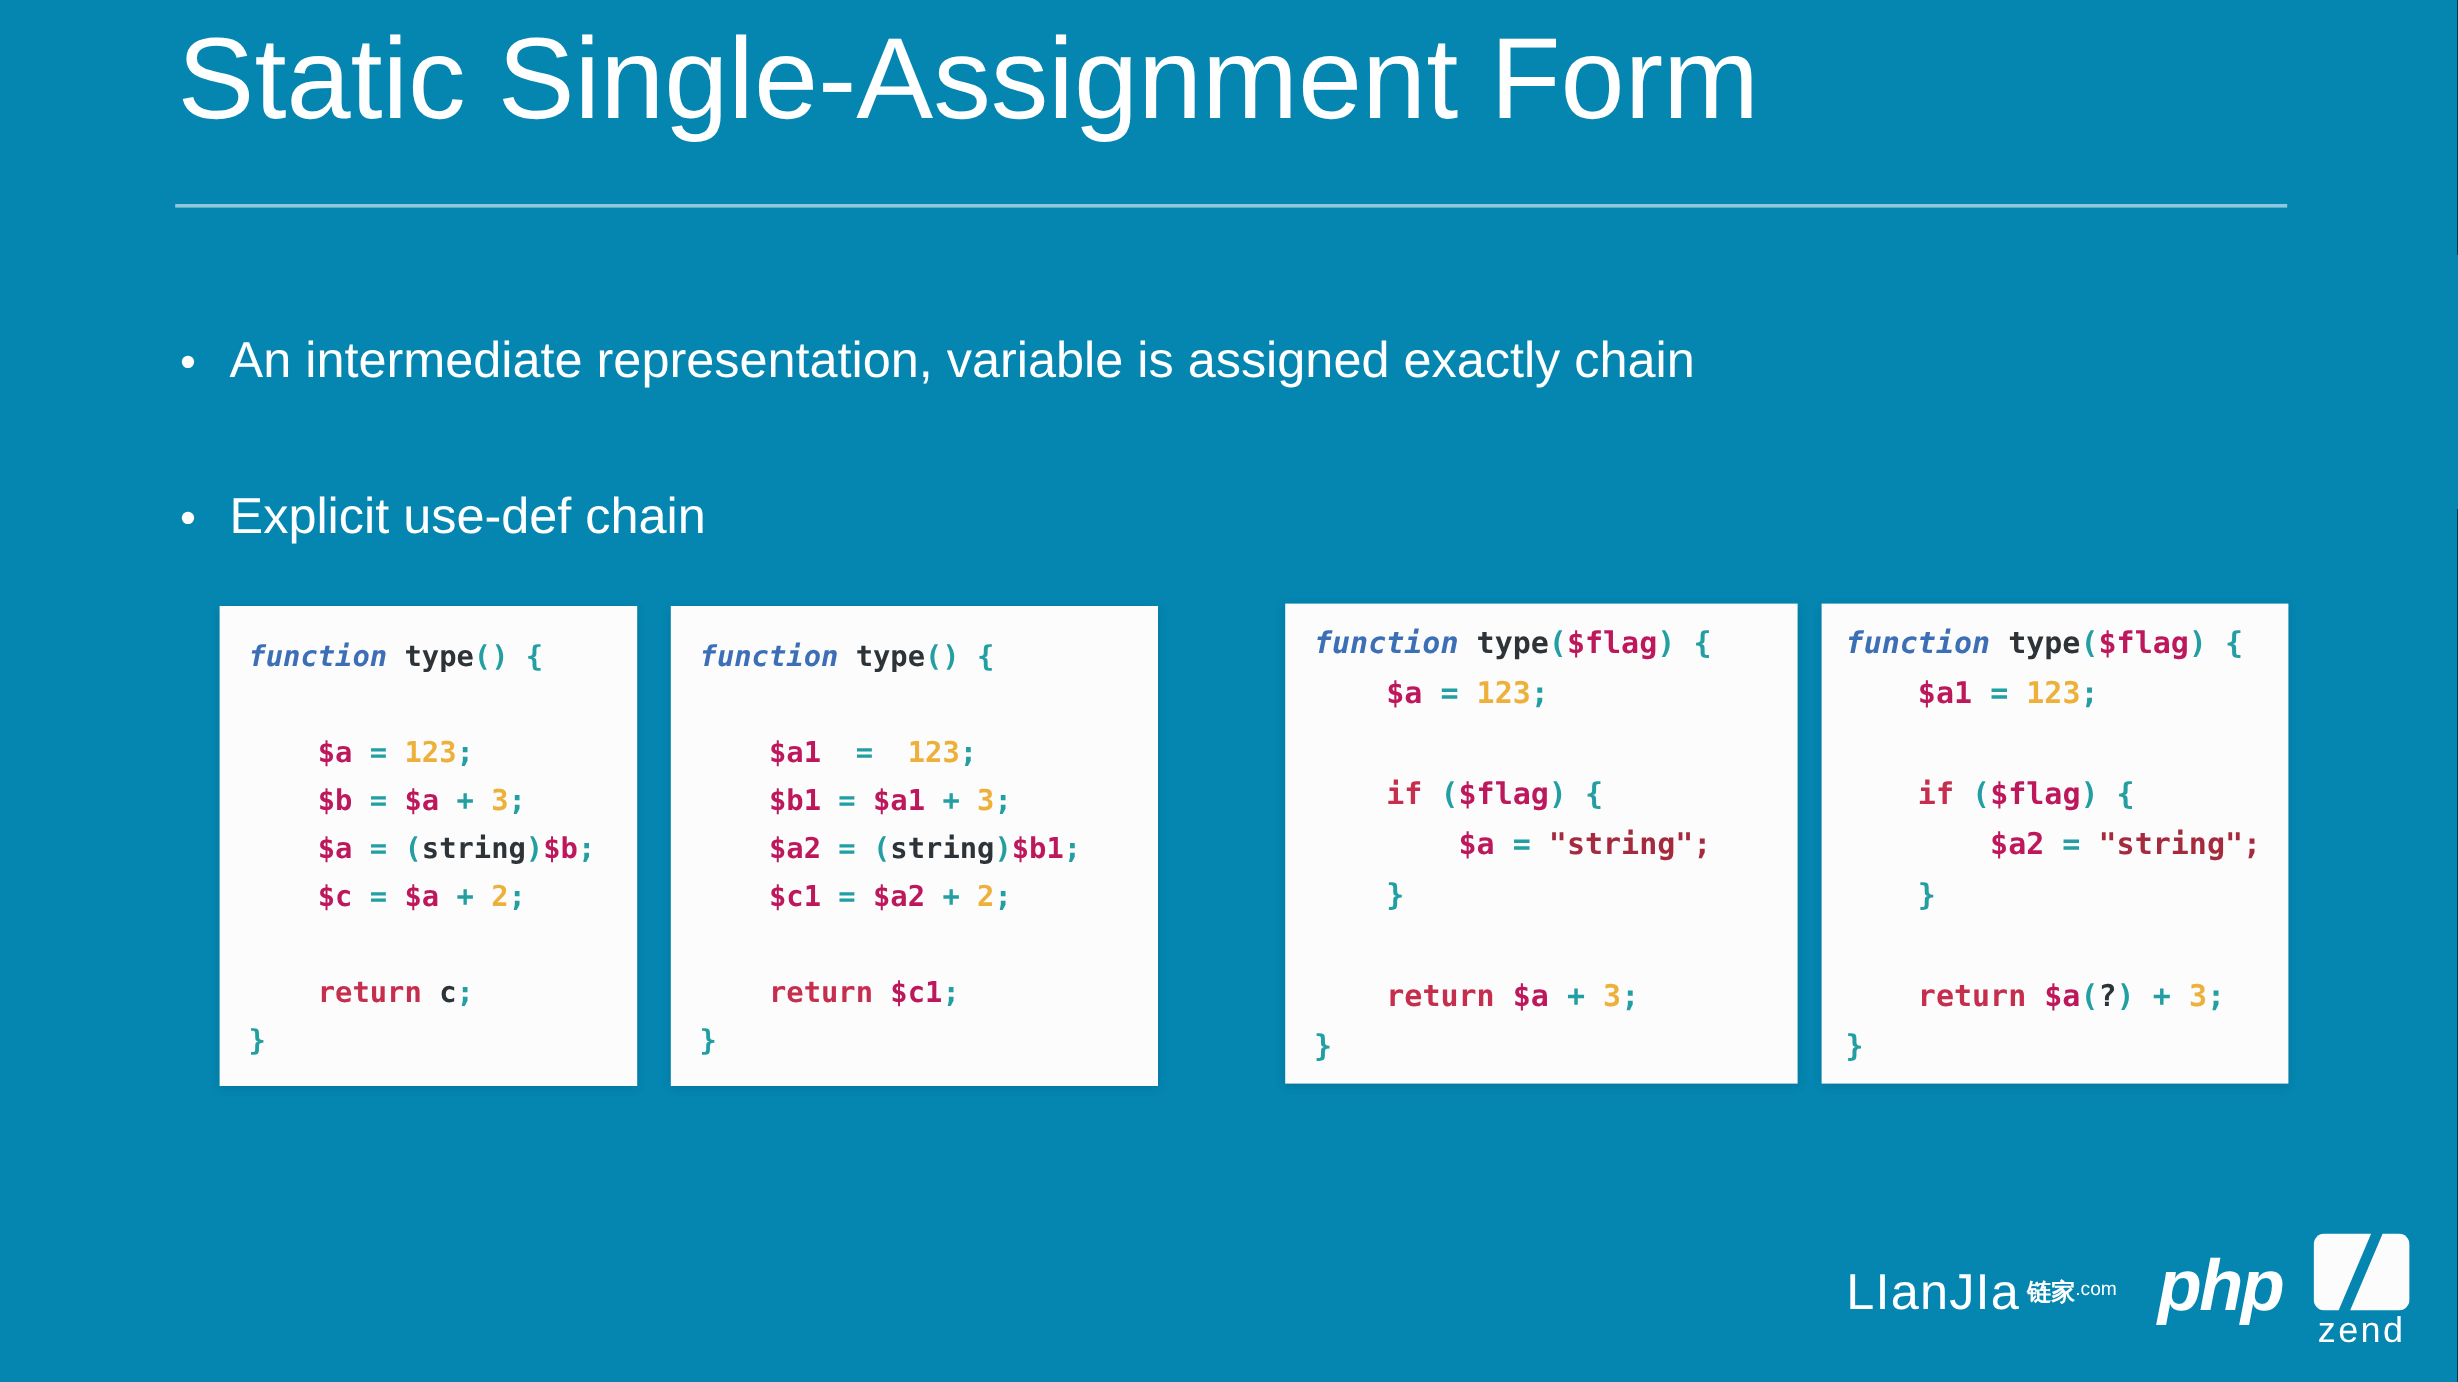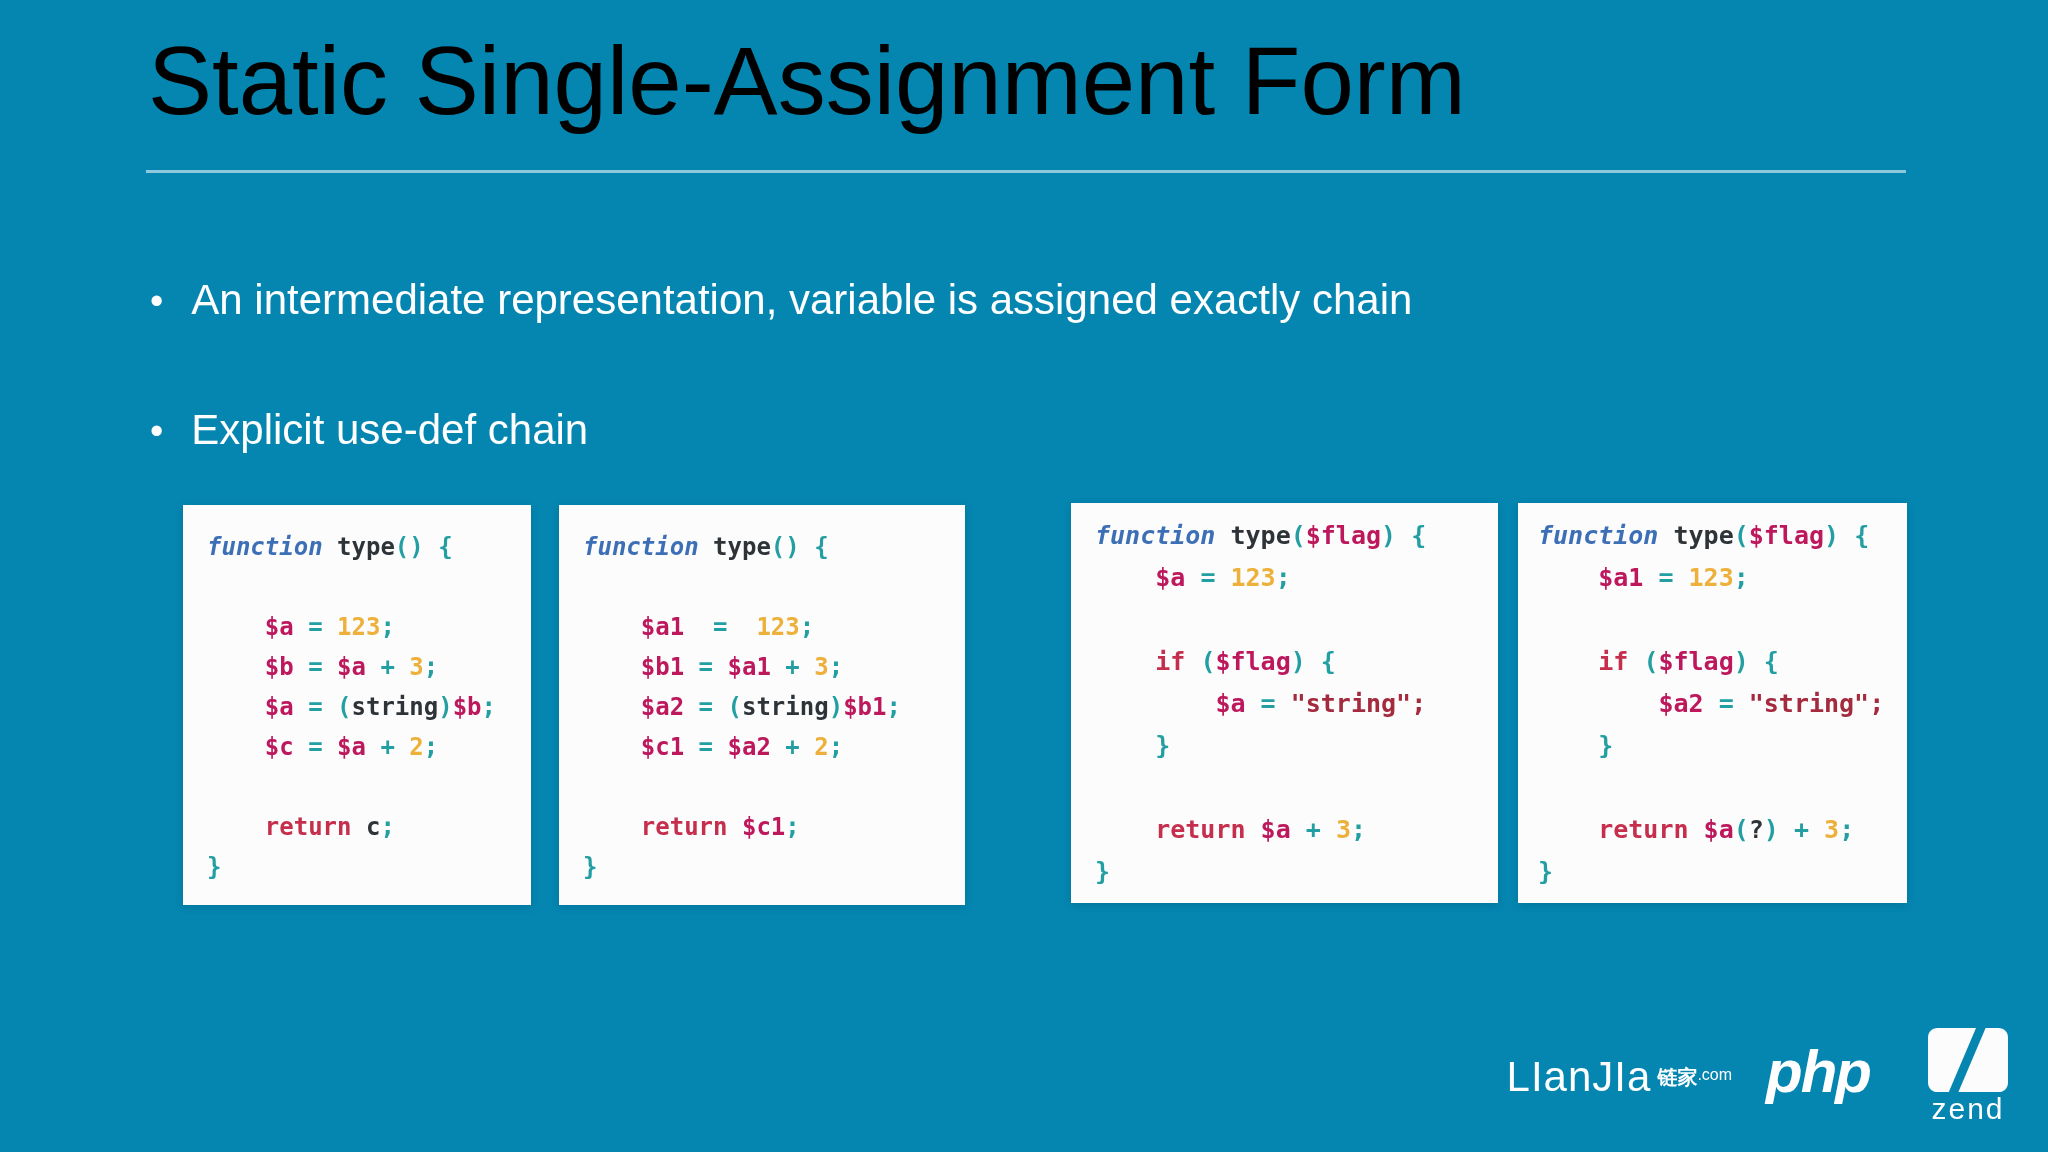--- a/index.html
+++ b/index.html
@@ -5,22 +5,22 @@
   html,body{margin:0;padding:0;background:#000;}
   .slide{
     position:relative;
     width:2048px;height:1152px;
     background:#0486B1;
     overflow:hidden;
     font-family:"Liberation Sans",sans-serif;
   }
   
   .title{
-    position:absolute;left:148px;top:26px;
-    font-size:96px;font-weight:300;color:#000000;
+    position:absolute;left:148px;top:11px;
+    font-size:96px;font-weight:300;color:#ffffff;
     letter-spacing:0px;white-space:nowrap;
   }
   .title-rule{
     position:absolute;left:146px;top:170px;
     width:1760px;height:3px;
     background:rgba(255,255,255,0.55);
   }
   
   .bullet-row{
     position:absolute;left:150px;
@@ -70,21 +70,21 @@
     line-height:1;
   }
   .lianjia-stack{display:flex;flex-direction:row;margin-left:6px;line-height:1;text-align:center;}
   .lianjia-cn{font-size:20px;font-weight:bold;}
   .lianjia-com{font-size:16px;font-weight:400;margin-top:0;}
   .php-logo{
     font-size:60px;font-weight:bold;font-style:italic;
     letter-spacing:-2px;line-height:1;
     margin:0 26px 22px 34px;
   }
-  .zend{display:flex;flex-direction:column;align-items:center;margin-left:32px;}
+  .zend{display:flex;flex-direction:column;align-items:center;}
   .zend-mark{display:block;}
   .zend-text{font-size:30px;font-weight:300;letter-spacing:2px;line-height:1;margin-top:2px;}
 </style>
 </head>
 <body>
 
 <div class="slide">
 
   <div class="title">Static Single-Assignment Form</div>
   <div class="title-rule"></div>

